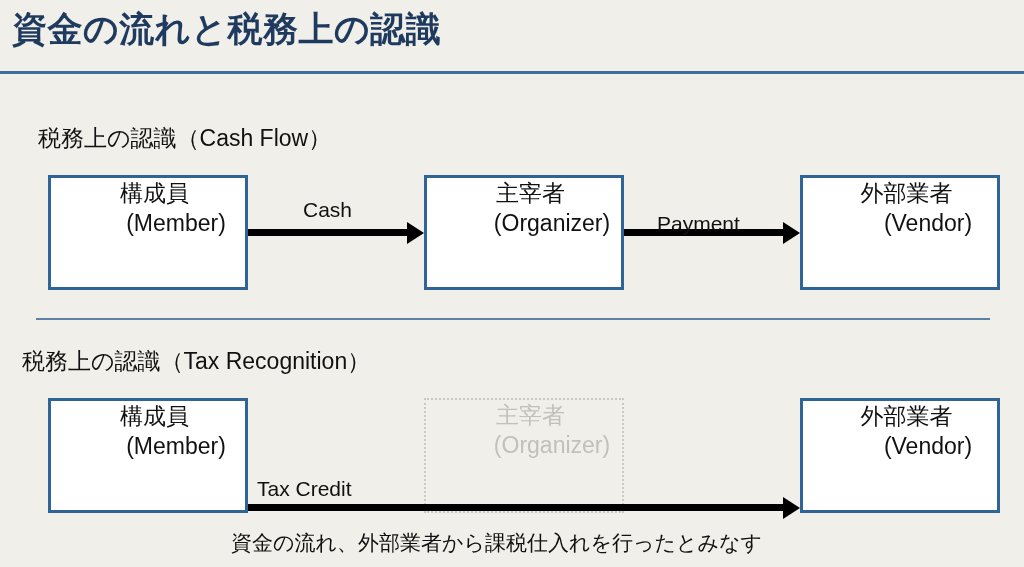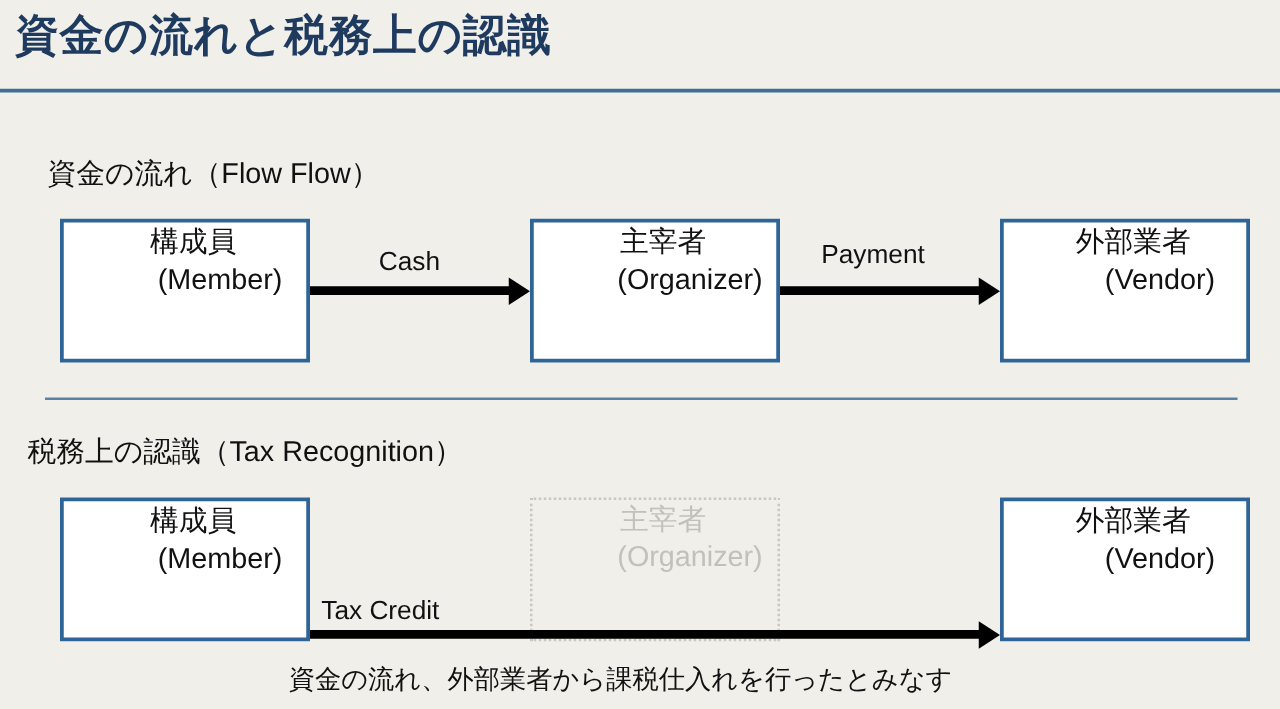--- a/index.html
+++ b/index.html
@@ -111,40 +111,40 @@
   #arrow-payment { left: 624px; top: 229px; width: 160px; }
   #arrow-taxcredit { left: 248px; top: 504px; width: 536px; }
 
   .arrow-label {
     position: absolute;
     font-size: 21px;
     color: #111111;
     white-space: nowrap;
   }
   #label-cash      { left: 303px; top: 198px; text-align: right; }
-  #label-payment   { left: 657px; top: 192px; }
+  #label-payment   { left: 657px; top: 212px; }
   #label-taxcredit { left: 257px; top: 477px; }
 
   
   .caption {
     position: absolute;
     left: 231px;
     top: 529px;
     font-size: 21px;
     color: #111111;
     white-space: nowrap;
   }
 </style>
 </head>
 <body>
 
 <div class="slide-title">資金の流れと税務上の認識</div>
 <div class="title-rule"></div>
 
-<div class="section-heading" id="sec1-heading">資金の流れ（Flow Flow）</div>
+<div class="section-heading" id="sec1-heading">税務上の認識（Cash Flow）</div>
 
 <div class="node-box" id="box-member-1">
   <span class="line1">構成員</span>
   <span class="line2">(Member)</span>
 </div>
 
 <div class="arrow" id="arrow-cash"></div>
 <div class="arrow-label" id="label-cash">Cash</div>
 
 <div class="node-box" id="box-organizer-1">

